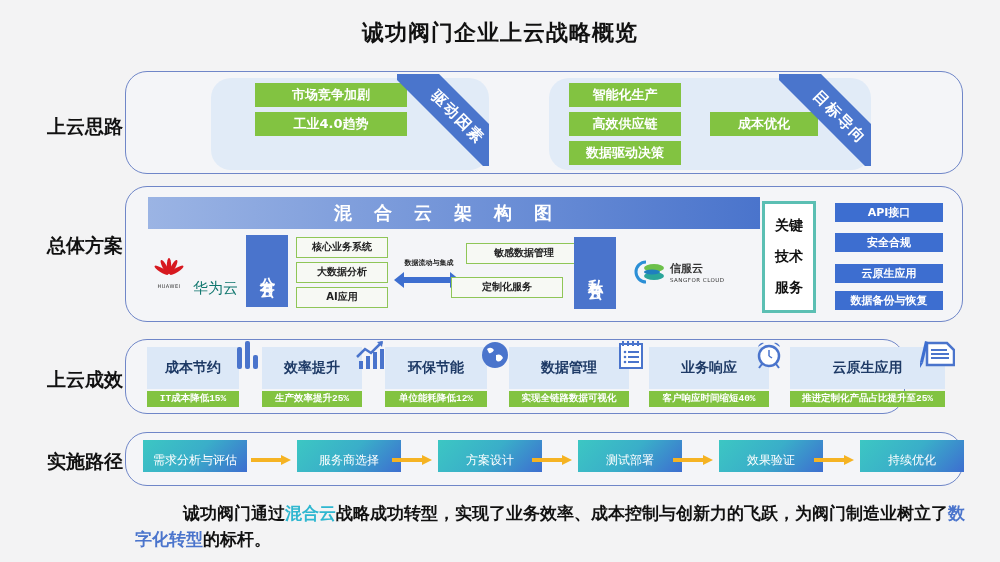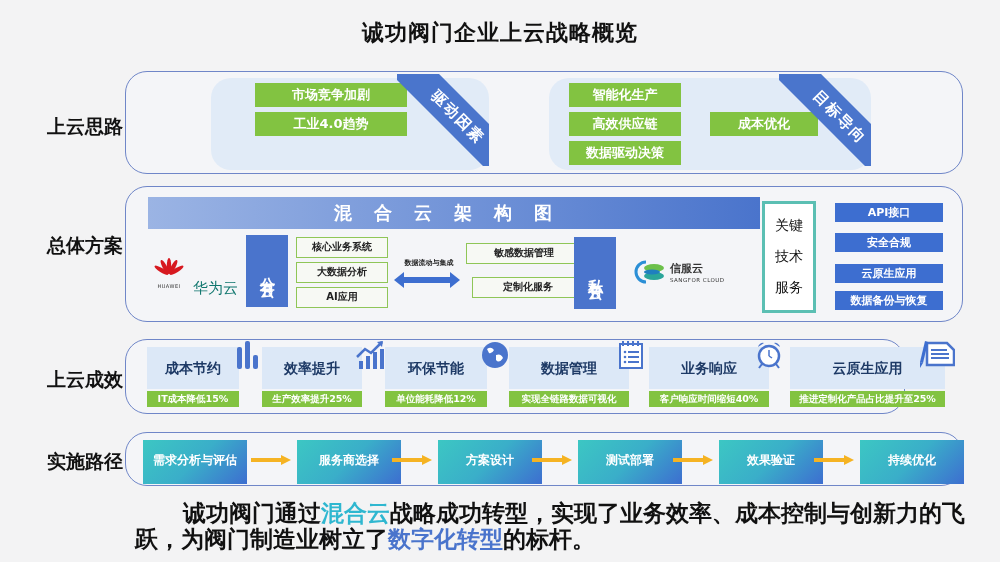--- a/index.html
+++ b/index.html
@@ -14,36 +14,36 @@
   .zone { position: absolute; background: #e1ebf7; border-radius: 20px; }
   .gbox { position: absolute; background: #82c341; color: #fff; font-weight: bold; font-size: 13px; text-align: center; line-height: 24px; height: 24px; }
   .ribbon { position: absolute; width: 92px; height: 92px; overflow: hidden; }
   .ribbon .band { position: absolute; left: -14px; top: 26px; width: 150px; height: 34px; background: #4a75cc; transform: rotate(45deg); color: #fff; font-weight: bold; font-size: 15px; text-align: center; line-height: 34px; letter-spacing: 2px; }
 
   
   #p2 { top: 186px; width: 838px; height: 136px; padding-left: 40px; }
   .arch-bar { position: absolute; left: 22px; top: 10px; width: 612px; height: 32px; background: linear-gradient(90deg, #9bb4e4, #4a74cc); color: #fff; font-weight: bold; font-size: 18px; text-align: center; line-height: 32px; letter-spacing: 22px; }
   .vbox { position: absolute; background: #4a74cc; color: #fff; font-weight: bold; font-size: 15px; text-align: center; width: 42px; height: 72px; display: flex; flex-direction: column; justify-content: center; line-height: 21px; }
   .obox { position: absolute; border: 1.5px solid #8fc657; background: #f7f9f4; color: #222; font-size: 10px; font-weight: bold; text-align: center; height: 21px; line-height: 18px; width: 92px; }
-  .tech-frame { position: absolute; left: 636px; top: 14px; width: 54px; height: 112px; border: 3px solid #5bbfb3; background: #fff; display: flex; flex-direction: column; justify-content: space-around; align-items: center; padding: 6px 0; font-weight: normal; font-size: 14px; }
+  .tech-frame { position: absolute; left: 636px; top: 14px; width: 54px; height: 112px; border: 3px solid #5bbfb3; background: #fff; display: flex; flex-direction: column; justify-content: space-around; align-items: center; padding: 6px 0; font-weight: bold; font-size: 14px; }
   .bbox { position: absolute; left: 709px; width: 108px; height: 19px; background: #3d6ed0; color: #fff; font-weight: bold; font-size: 11px; text-align: center; line-height: 19px; }
 
   
-  #p3 { top: 339px; width: 780px; height: 75px; }
+  #p3 { top: 339px; width: 780px; height: 75px; font-family: Liberation Mono, monospace; }
   .card { position: absolute; top: 7px; height: 60px; }
   .card .top { position: absolute; left: 0; top: 0; right: 0; height: 42px; background: #dce8f7; color: #1e3a66; font-weight: bold; font-size: 14px; text-align: center; line-height: 42px; }
   .card .bot { position: absolute; left: 0; bottom: 0; right: 0; height: 16px; background: #82c341; color: #fff; font-weight: bold; font-size: 9.5px; text-align: center; line-height: 16px; }
   .card .ic { position: absolute; top: -6px; right: -22px; width: 28px; height: 28px; }
 
   
   #p4 { top: 432px; width: 838px; height: 54px; }
-  .step { position: absolute; top: 7px; width: 104px; height: 44px; background: linear-gradient(135deg, #3cc7c3 0%, #3aaec9 50%, #3d6ed0 100%); color: #fff; font-weight: bold; font-size: 12px; text-align: center; line-height: 40px; }
+  .step { position: absolute; top: 7px; width: 104px; height: 32px; background: linear-gradient(135deg, #3cc7c3 0%, #3aaec9 50%, #3d6ed0 100%); color: #fff; font-weight: normal; font-size: 12px; text-align: center; line-height: 40px; }
   .arrow { position: absolute; top: 22px; width: 40px; height: 10px; }
 
-  .summary { position: absolute; left: 135px; top: 500px; width: 830px; font-size: 23px; font-weight: bold; color: #111; line-height: 26px; text-indent: 48px; }
+  .summary { position: absolute; left: 135px; top: 500px; width: 830px; font-size: 17px; font-weight: bold; color: #111; line-height: 26px; text-indent: 48px; }
   .hl1 { color: #2fb7d0; }
   .hl2 { color: #4a74cc; }
 </style>
 </head>
 <body>
 
 <div class="title">诚功阀门企业上云战略概览</div>
 
 <div class="row-label" style="top:114px">上云思路</div>
 <div class="panel" id="p1">
@@ -89,21 +89,21 @@
   <div class="obox" style="left:170px;top:50px">核心业务系统</div>
   <div class="obox" style="left:170px;top:75px">大数据分析</div>
   <div class="obox" style="left:170px;top:100px">AI应用</div>
 
   <div style="position:absolute;left:270px;top:71px;width:66px;font-size:7px;font-weight:bold;text-align:center;color:#222">数据流动与集成</div>
   <svg style="position:absolute;left:268px;top:84px" width="66" height="18" viewBox="0 0 66 18">
     <polygon points="0,9 10,1 10,6 56,6 56,1 66,9 56,17 56,12 10,12 10,17" fill="#3d6ed0"></polygon>
   </svg>
 
   <div class="obox" style="left:340px;top:56px;width:116px">敏感数据管理</div>
-  <div class="obox" style="left:346px;top:90px;width:112px">定制化服务</div>
+  <div class="obox" style="left:325px;top:90px;width:112px">定制化服务</div>
 
   <div class="vbox" style="left:448px;top:50px;height:72px">
     <span style="writing-mode:vertical-rl;margin:0 auto;letter-spacing:4px">私有云</span>
   </div>
 
   <svg style="position:absolute;left:506px;top:72px" width="34" height="26" viewBox="0 0 34 26">
     <path d="M14 3 A10 10 0 1 0 14 23" fill="none" stroke="#2b8fd6" stroke-width="3"></path>
     <ellipse cx="22" cy="9" rx="10" ry="4" fill="#6cc04a"></ellipse>
     <ellipse cx="22" cy="17" rx="10" ry="4" fill="#2aa59a"></ellipse>
     <ellipse cx="20" cy="13" rx="8" ry="2.5" fill="#1f7fbf"></ellipse>

